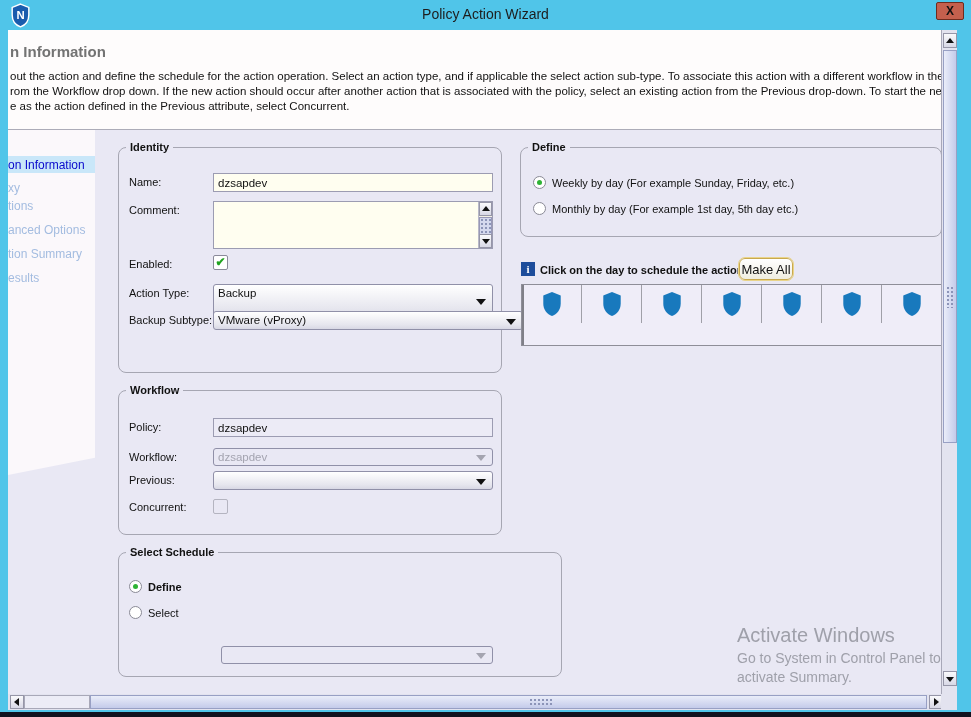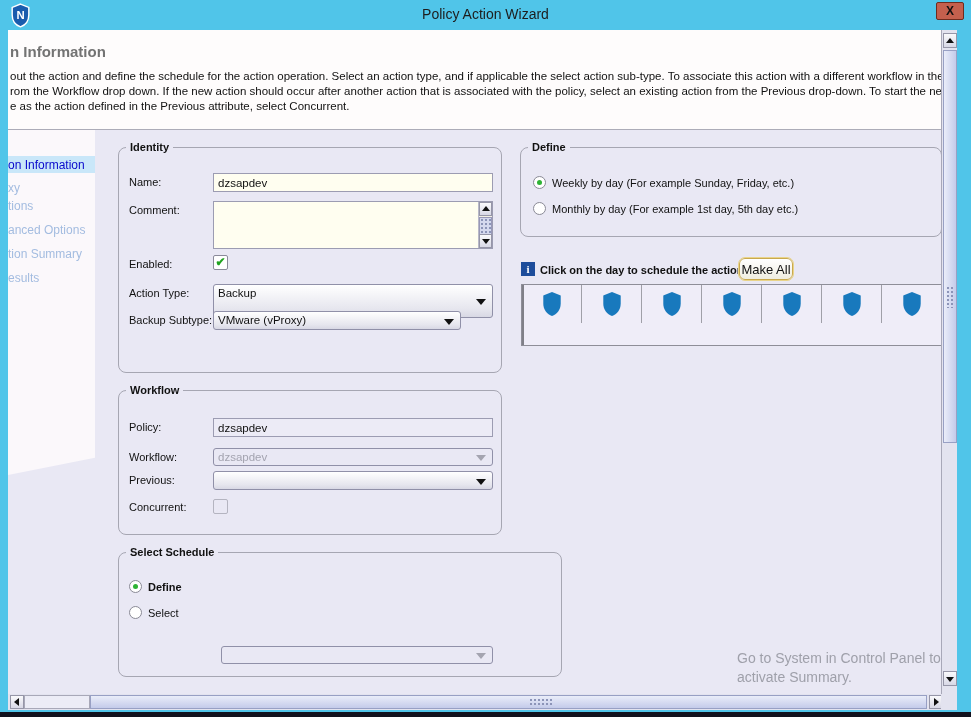--- a/index.html
+++ b/index.html
@@ -171,21 +171,21 @@
           <div class="sb-btn tri-dn" style="bottom:0"></div>
         </div>
       </div>
       <div class="lbl" style="left:10px; top:110px">Enabled:</div>
       <div class="cb" style="left:94px; top:107px">
         <span>✔</span>
       </div>
       <div class="lbl" style="left:10px; top:139px">Action Type:</div>
       <div class="dd" style="left:94px; top:136px; width:280px; height:34px">Backup</div>
       <div class="lbl" style="left:10px; top:166px">Backup Subtype:</div>
-      <div class="dd" style="left:94px; top:163px; width:248px; height:19px">VMware (vProxy)</div>
+      <div class="dd" style="left:94px; top:163px; width:310px; height:19px">VMware (vProxy)</div>
     </div>
 
     <div class="group" style="left:110px; top:360px; width:384px; height:145px">
       <div class="gtitle">Workflow</div>
       <div class="lbl" style="left:10px; top:30px">Policy:</div>
       <input class="rofield" style="left: 94px; top: 27px; width: 280px; height: 19px;" value="dzsapdev">
       <div class="lbl" style="left:10px; top:60px">Workflow:</div>
       <div class="dd disabled" style="left:94px; top:57px; width:280px; height:18px">dzsapdev</div>
       <div class="lbl" style="left:10px; top:83px">Previous:</div>
       <div class="dd" style="left:94px; top:80px; width:280px; height:19px"></div>
@@ -247,20 +247,21 @@
             </svg>
           </div>
         <div class="dt-cell">
             <svg width="22" height="26" viewBox="0 0 24 28">
               <path d="M12 1 L21.5 4.8 L21.5 13.5 C21.5 20.5 17.3 25.2 12 27 C6.7 25.2 2.5 20.5 2.5 13.5 L2.5 4.8 Z" fill="#1879BD"></path>
             </svg>
           </div>
       </div>
     </div>
 
+    <div class="wm1" style="left:729px; top:594px">Activate Windows</div>
     <div class="wm2" style="left:729px; top:620px">Go to System in Control Panel to</div>
     <div class="wm2" style="left:729px; top:639px">activate Summary.</div>
 
   </div>
 
   <div class="vbar">
     <div class="btn tri-up" style="top:3px"></div>
     <div class="vthumb">
       <div class="grip"></div>
     </div>

